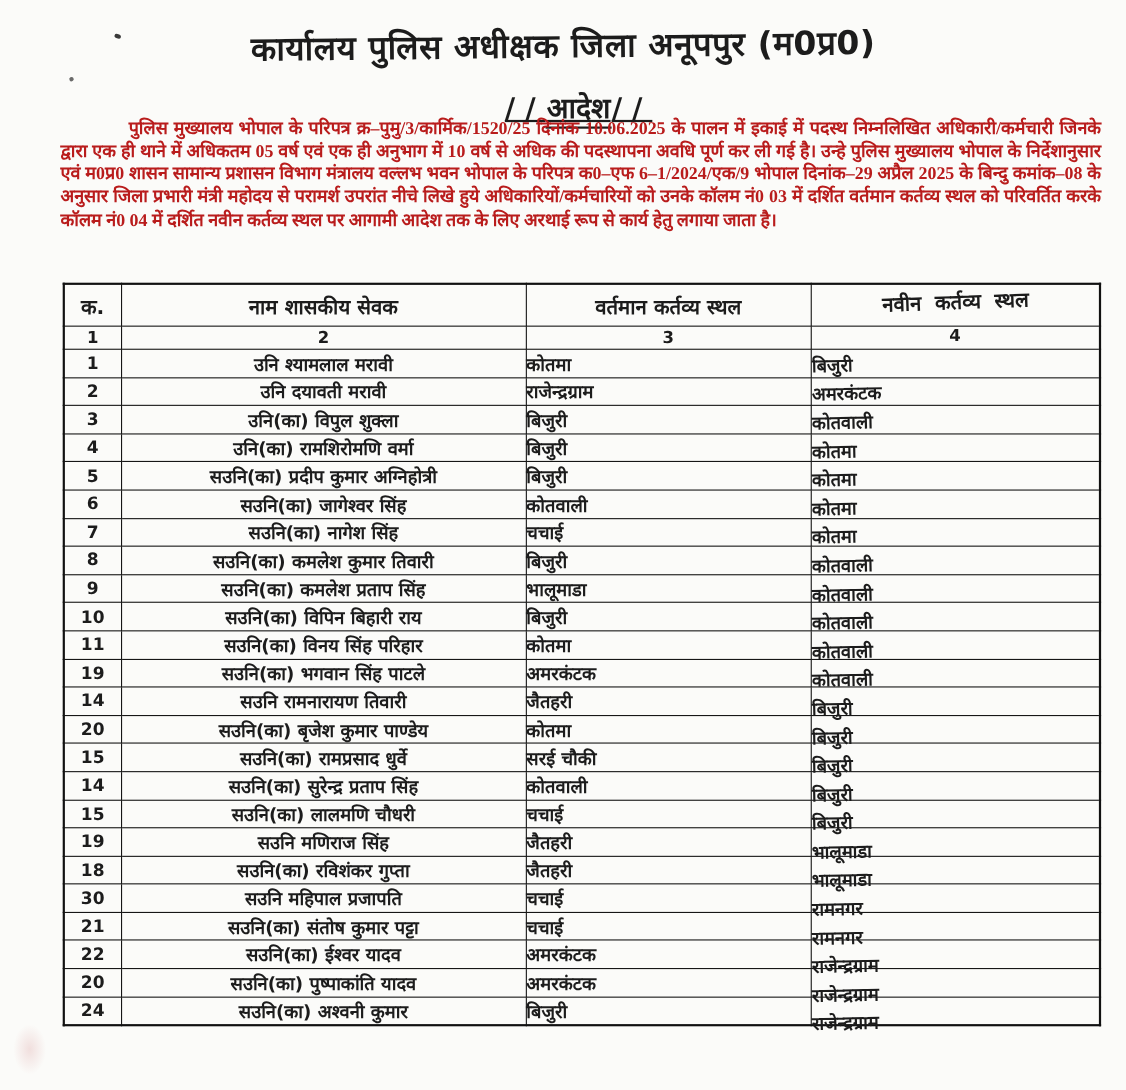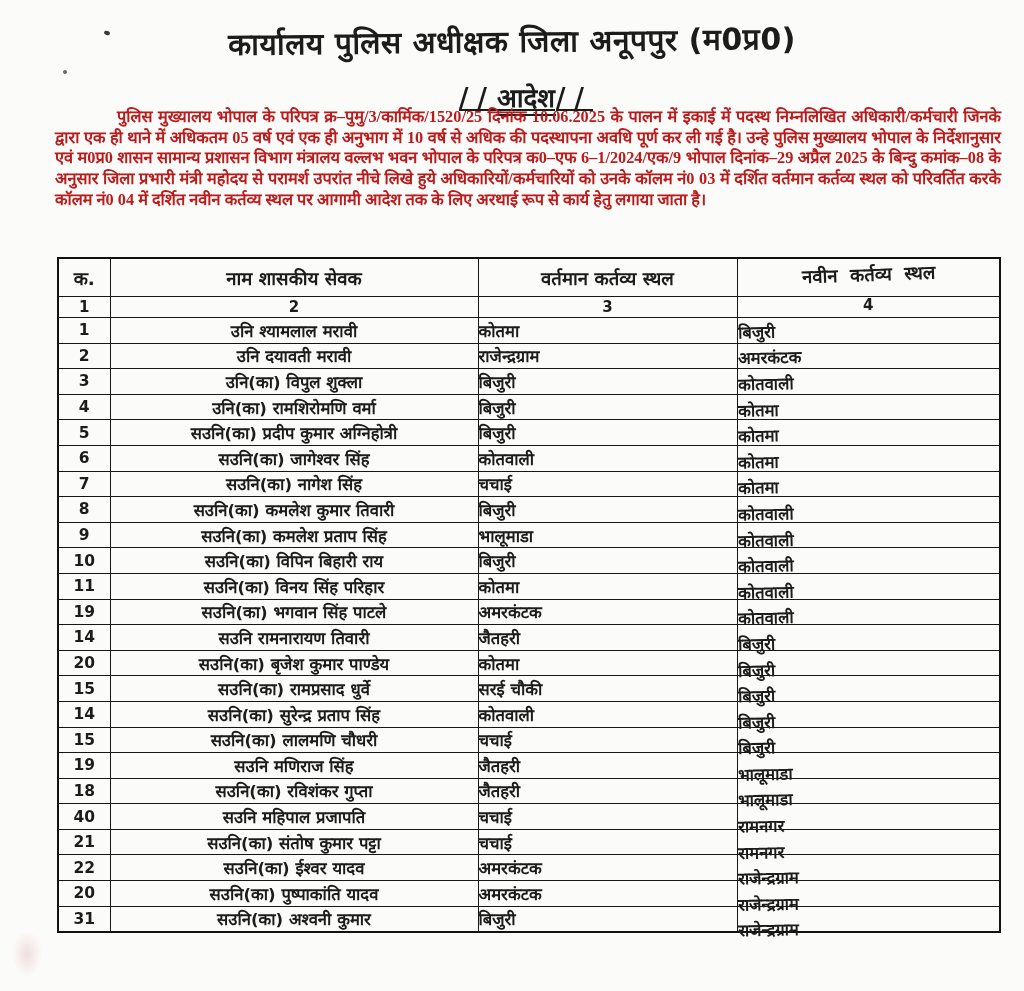--- a/index.html
+++ b/index.html
@@ -223,21 +223,21 @@
         </tr>
 
         <tr class="t-row">
           <td class="c1"><span class="cv">18</span></td>
           <td class="c2"><span class="cv">सउनि(का) रविशंकर गुप्ता</span></td>
           <td class="c3"><span class="cv">जैतहरी</span></td>
           <td class="c4"><span class="cv" style="transform: translateY(8.6px) rotate(-1.2deg);">भालूमाडा</span></td>
         </tr>
 
         <tr class="t-row">
-          <td class="c1"><span class="cv">40</span></td>
+          <td class="c1"><span class="cv">30</span></td>
           <td class="c2"><span class="cv">सउनि महिपाल प्रजापति</span></td>
           <td class="c3"><span class="cv">चचाई</span></td>
           <td class="c4"><span class="cv" style="transform: translateY(9px) rotate(-1.2deg);">रामनगर</span></td>
         </tr>
 
         <tr class="t-row">
           <td class="c1"><span class="cv">21</span></td>
           <td class="c2"><span class="cv">सउनि(का) संतोष कुमार पट्टा</span></td>
           <td class="c3"><span class="cv">चचाई</span></td>
           <td class="c4"><span class="cv" style="transform: translateY(9.4px) rotate(-1.2deg);">रामनगर</span></td>
@@ -251,21 +251,21 @@
         </tr>
 
         <tr class="t-row">
           <td class="c1"><span class="cv">20</span></td>
           <td class="c2"><span class="cv">सउनि(का) पुष्पाकांति यादव</span></td>
           <td class="c3"><span class="cv">अमरकंटक</span></td>
           <td class="c4"><span class="cv" style="transform: translateY(10.2px) rotate(-1.2deg);">राजेन्द्रग्राम</span></td>
         </tr>
 
         <tr class="t-row">
-          <td class="c1"><span class="cv">31</span></td>
+          <td class="c1"><span class="cv">24</span></td>
           <td class="c2"><span class="cv">सउनि(का) अश्वनी कुमार</span></td>
           <td class="c3"><span class="cv">बिजुरी</span></td>
           <td class="c4"><span class="cv" style="transform: translateY(10.7px) rotate(-1.2deg);">राजेन्द्रग्राम</span></td>
         </tr>
       </tbody>
   </table>
 
 </div>
 
 </body></html>

